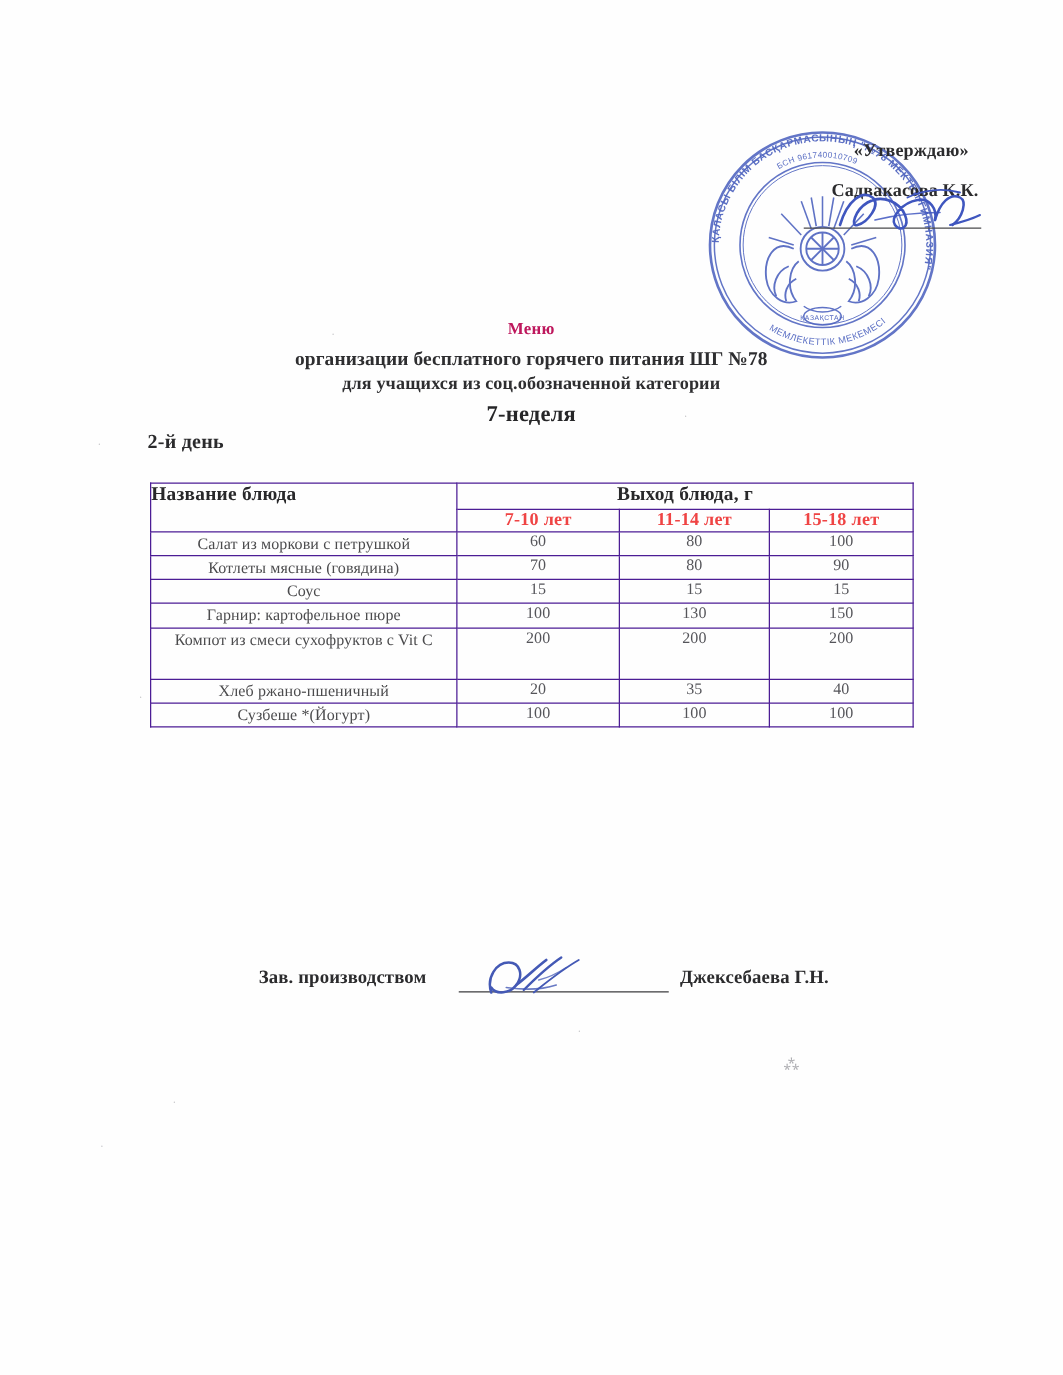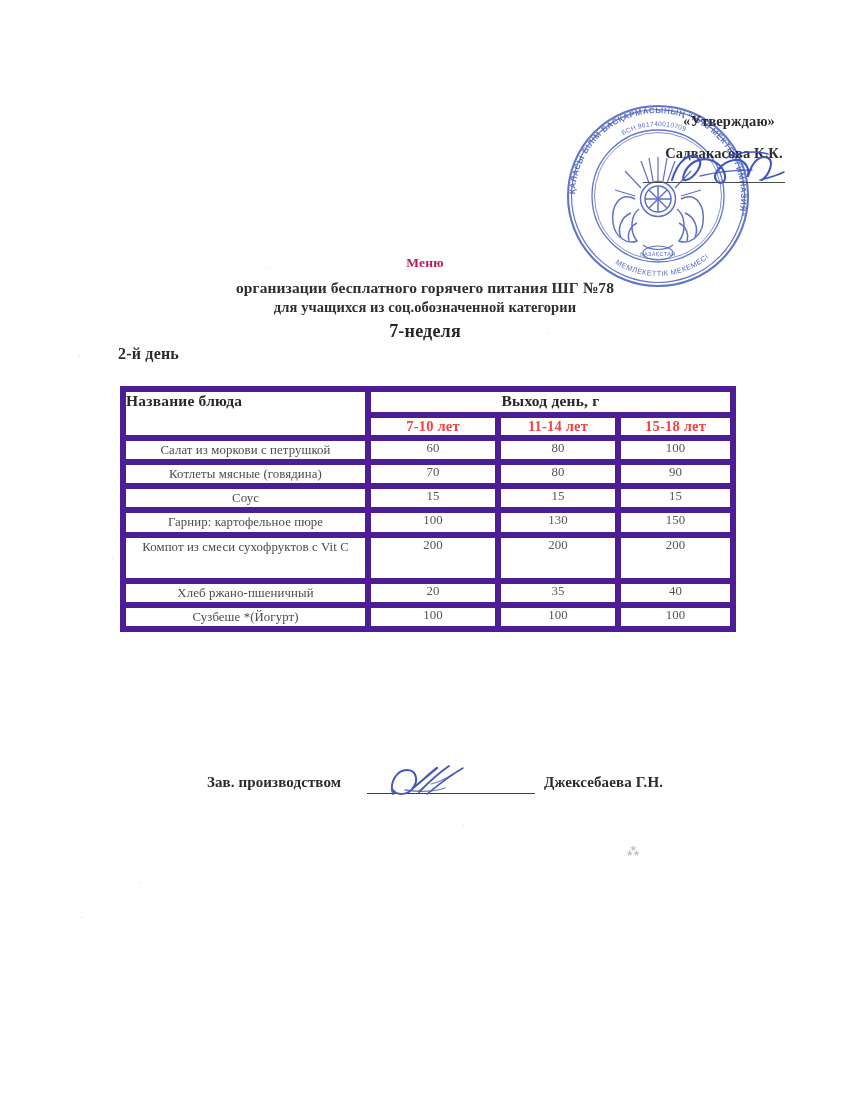--- a/index.html
+++ b/index.html
@@ -134,21 +134,21 @@
     width: 610px;
     z-index: 3;
   }
   table.menu-table {
     border-collapse: collapse;
     width: 610px;
     table-layout: fixed;
   }
   table.menu-table th,
   table.menu-table td {
-    border: 6px solid #4c1d95;
+    border: 1px solid #4c1d95;
     padding: 0;
     vertical-align: top;
     margin-left: 12px;
   }
   col.c-name  { width: 245px; }
   col.c-a1    { width: 130px; }
   col.c-a2    { width: 120px; }
   col.c-a3    { width: 115px; }
 
   th.th-name {
@@ -351,21 +351,21 @@
     <table class="menu-table">
       <colgroup>
         <col class="c-name">
           <col class="c-a1">
           <col class="c-a2">
           <col class="c-a3">
       </colgroup>
       <thead>
         <tr>
           <th class="th-name" rowspan="2">Название блюда</th>
-          <th class="th-yield" colspan="3">Выход день, г</th>
+          <th class="th-yield" colspan="3">Выход блюда, г</th>
         </tr>
         <tr>
           <th class="th-age">7-10 лет</th>
           <th class="th-age">11-14 лет</th>
           <th class="th-age">15-18 лет</th>
         </tr>
       </thead>
       <tbody id="menu-rows">
           <tr>
             <td class="td-dish">Салат из моркови с петрушкой</td>

